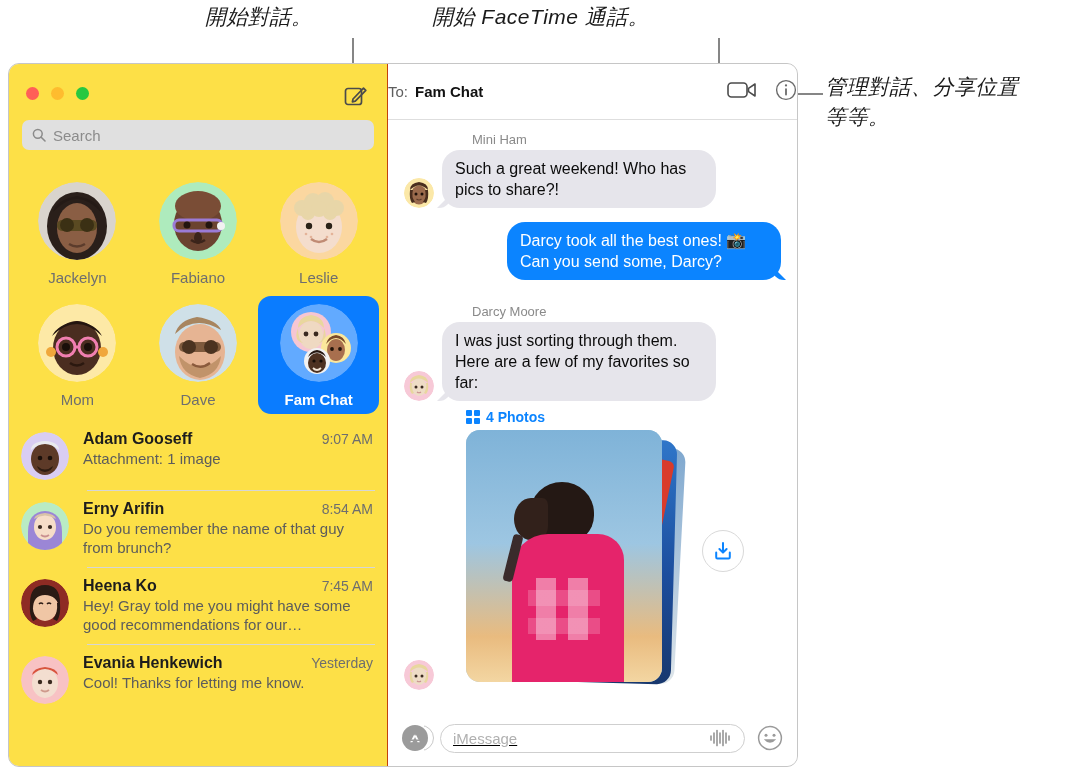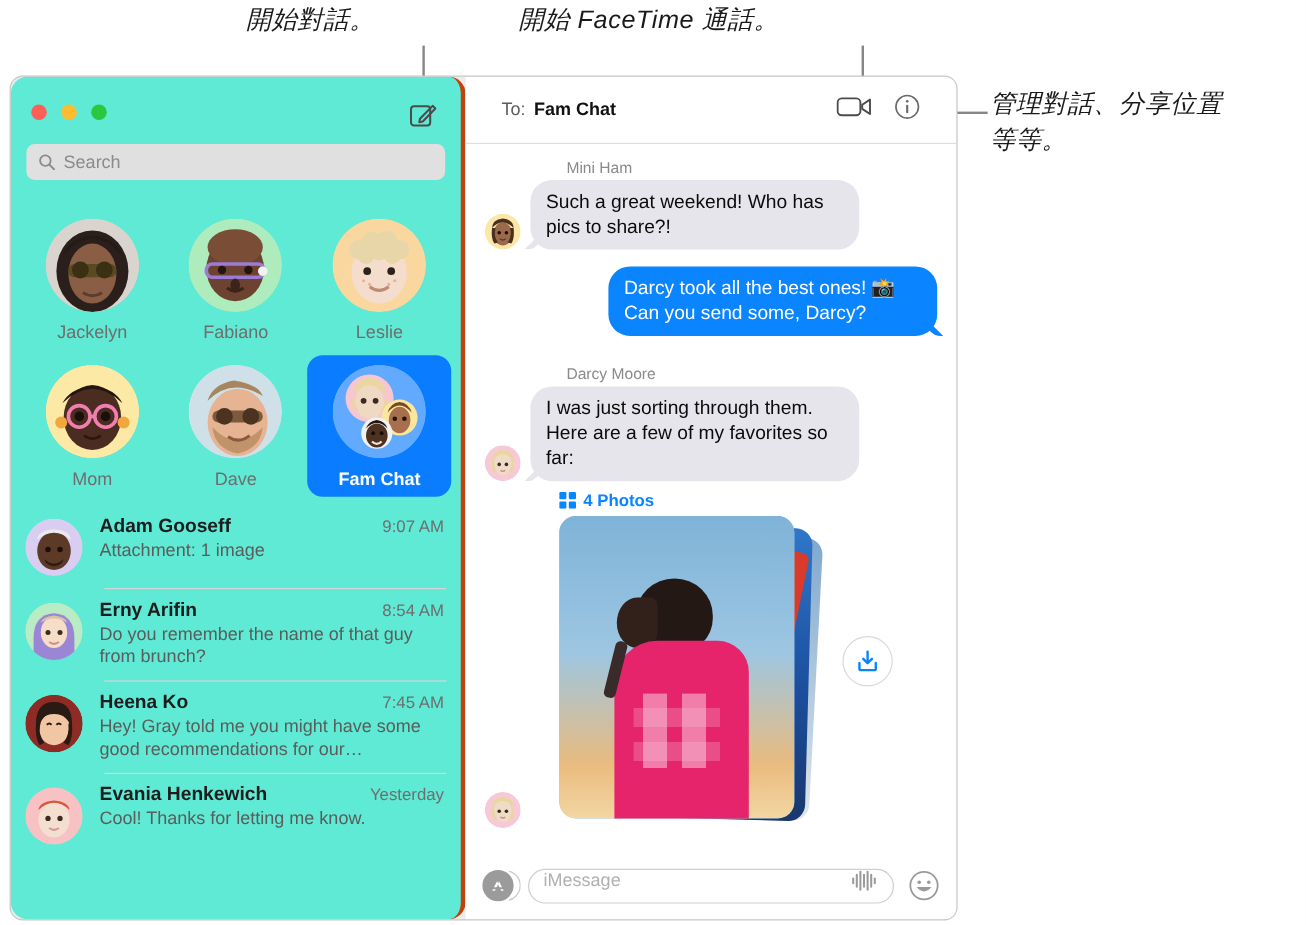--- a/index.html
+++ b/index.html
@@ -39,26 +39,26 @@
     border:1px solid #c6c6c6;
     background:#ececec;
     overflow:hidden;
     box-sizing:border-box;
     display:flex;
   }
 
   
   #sidebar{
     width:379px;
-    background:#5eead4;
+    background:#fde047;
     position:relative;
     flex:0 0 379px;
-    border-right:4px solid #c2410c;
+    border-right:1px solid #c2410c;
     box-sizing:border-box;
-    display:flex;flex-direction:column;border-radius:14px;
+    display:flex;flex-direction:column;
   }
   .traffic{
     height:56px;position:relative;flex:0 0 56px;
   }
   .dot{position:absolute;top:23px;width:13px;height:13px;border-radius:50%;}
   .dot.red{left:17px;background:#ff5f57;}
   .dot.yellow{left:42px;background:#febc2e;}
   .dot.green{left:67px;background:#28c840;}
   #compose-btn{
     position:absolute;right:18px;top:18px;width:27px;height:27px;cursor:pointer;
@@ -107,21 +107,21 @@
   .cname{font-size:16px;font-weight:700;color:#1d1d1d;}
   .ctime{font-size:14px;color:#6e6e6e;white-space:nowrap;margin-left:8px;}
   .cprev{font-size:15px;color:#5c5c5c;line-height:19px;margin-top:1px;}
 
   
   #thread{
     flex:1 1 auto;background:#ffffff;display:flex;flex-direction:column;position:relative;
   }
   #thread-header{
     height:56px;flex:0 0 56px;border-bottom:1px solid #dedede;
-    display:flex;align-items:center;padding:0 30px;box-sizing:border-box;
+    display:flex;align-items:center;padding:0 0;box-sizing:border-box;
   }
   #to-label{font-size:15px;color:#5e5e5e;margin-right:7px;}
   #to-value{font-size:15px;color:#111;font-weight:600;}
   #header-actions{margin-left:auto;display:flex;align-items:center;gap:18px;}
   #facetime-btn,#details-btn{cursor:pointer;display:block;}
 
   #messages{flex:1 1 auto;position:relative;padding:12px 16px 0 16px;overflow:hidden;}
 
   .msg-group{position:relative;margin-bottom:8px;}
   .sender{font-size:13px;color:#8a8a8a;margin-left:68px;margin-bottom:3px;}
@@ -182,21 +182,21 @@
   #darcy-ava2{position:absolute;left:-62px;bottom:-2px;width:30px;height:30px;border-radius:50%;overflow:hidden;}
 
   
   #composer{
     flex:0 0 56px;height:56px;display:flex;align-items:center;padding:0 14px;box-sizing:border-box;gap:12px;
   }
   #apps-btn{width:26px;height:26px;border-radius:50%;background:#9b9b9b;display:flex;align-items:center;justify-content:center;cursor:pointer;position:relative;}
   #apps-btn::after{content:"";position:absolute;left:6px;top:0;width:26px;height:26px;border-radius:50%;border:1.5px solid #c9c9c9;box-sizing:border-box;clip-path:inset(0 0 0 62%);}
   #input-field{
     flex:1 1 auto;height:29px;border-radius:15px;border:1px solid #cfcfcf;
-    display:flex;align-items:flex-start;padding:0 12px;box-sizing:border-box;cursor:text;
+    display:flex;align-items:center;padding:0 12px;box-sizing:border-box;cursor:text;text-decoration:underline;
   }
   #input-field .ph{color:#b0b0b0;font-size:15px;flex:1 1 auto;}
   #emoji-btn{width:26px;height:26px;cursor:pointer;}
 </style>
 </head>
 <body>
 
 <div class="callout" id="callout-new-msg">開始對話。</div>
 <div class="callout" id="callout-facetime">開始 FaceTime 通話。</div>
 <div class="callout" id="callout-details">管理對話、分享位置

